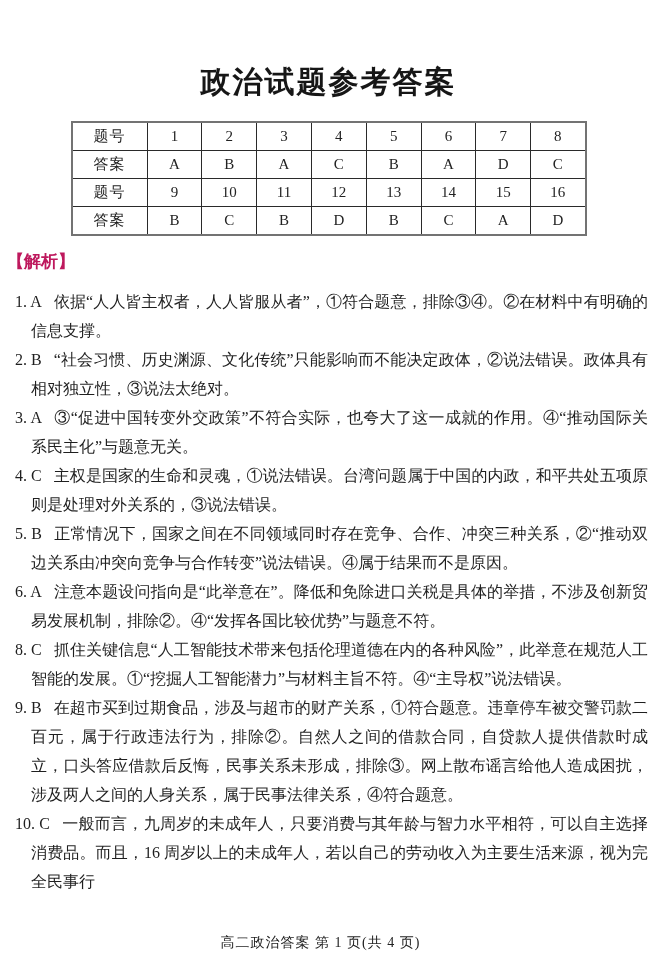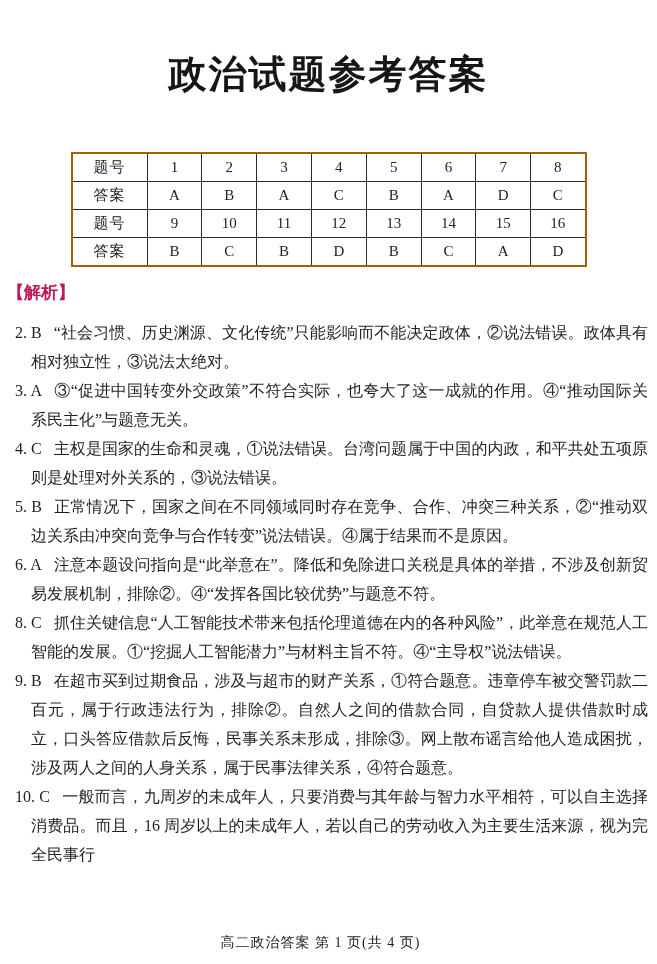--- a/index.html
+++ b/index.html
@@ -10,36 +10,36 @@
   .page {
     position: relative;
     width: 657px;
     height: 964px;
     background: #ffffff;
     color: #1f1f1f;
     font-family: "Liberation Serif", serif;
     overflow: hidden;
   }
   .title {
-    margin: 4px;
+    margin: 12px;
     padding-top: 50px;
     line-height: 40px;
     text-align: center;
     font-family: "Liberation Sans", sans-serif;
     font-weight: 700;
-    font-size: 38px;
+    font-size: 30px;
     letter-spacing: 2px;
     color: #161616;
   }
   table.answers {
     border-collapse: collapse;
     table-layout: fixed;
     width: 516px;
-    margin: 58px auto 0 auto;
-    border: 2px solid #a16207;
+    margin: 19px auto 0 auto;
+    border: 2px solid #737373;
   }
   table.answers td {
     border: 1px solid #2a2a2a;
     height: 27px;
     padding: 0;
     text-align: center;
     vertical-align: middle;
     font-size: 15px;
     color: #222222;
   }
@@ -135,20 +135,21 @@
           <td>C</td>
           <td>A</td>
           <td>D</td>
         </tr>
       </tbody>
   </table>
 
   <div class="analysis-heading">【解析】</div>
 
   <div class="analysis-list">
+      <p class="item"><span class="num">1. A</span><span class="txt">依据“人人皆主权者，人人皆服从者”，①符合题意，排除③④。②在材料中有明确的信息支撑。</span></p>
       <p class="item"><span class="num">2. B</span><span class="txt">“社会习惯、历史渊源、文化传统”只能影响而不能决定政体，②说法错误。政体具有相对独立性，③说法太绝对。</span></p>
       <p class="item"><span class="num">3. A</span><span class="txt">③“促进中国转变外交政策”不符合实际，也夸大了这一成就的作用。④“推动国际关系民主化”与题意无关。</span></p>
       <p class="item"><span class="num">4. C</span><span class="txt">主权是国家的生命和灵魂，①说法错误。台湾问题属于中国的内政，和平共处五项原则是处理对外关系的，③说法错误。</span></p>
       <p class="item"><span class="num">5. B</span><span class="txt">正常情况下，国家之间在不同领域同时存在竞争、合作、冲突三种关系，②“推动双边关系由冲突向竞争与合作转变”说法错误。④属于结果而不是原因。</span></p>
       <p class="item"><span class="num">6. A</span><span class="txt">注意本题设问指向是“此举意在”。降低和免除进口关税是具体的举措，不涉及创新贸易发展机制，排除②。④“发挥各国比较优势”与题意不符。</span></p>
       <p class="item"><span class="num">8. C</span><span class="txt">抓住关键信息“人工智能技术带来包括伦理道德在内的各种风险”，此举意在规范人工智能的发展。①“挖掘人工智能潜力”与材料主旨不符。④“主导权”说法错误。</span></p>
       <p class="item"><span class="num">9. B</span><span class="txt">在超市买到过期食品，涉及与超市的财产关系，①符合题意。违章停车被交警罚款二百元，属于行政违法行为，排除②。自然人之间的借款合同，自贷款人提供借款时成立，口头答应借款后反悔，民事关系未形成，排除③。网上散布谣言给他人造成困扰，涉及两人之间的人身关系，属于民事法律关系，④符合题意。</span></p>
       <p class="item"><span class="num">10. C</span><span class="txt">一般而言，九周岁的未成年人，只要消费与其年龄与智力水平相符，可以自主选择消费品。而且，16 周岁以上的未成年人，若以自己的劳动收入为主要生活来源，视为完全民事行</span></p>
     </div>
 

